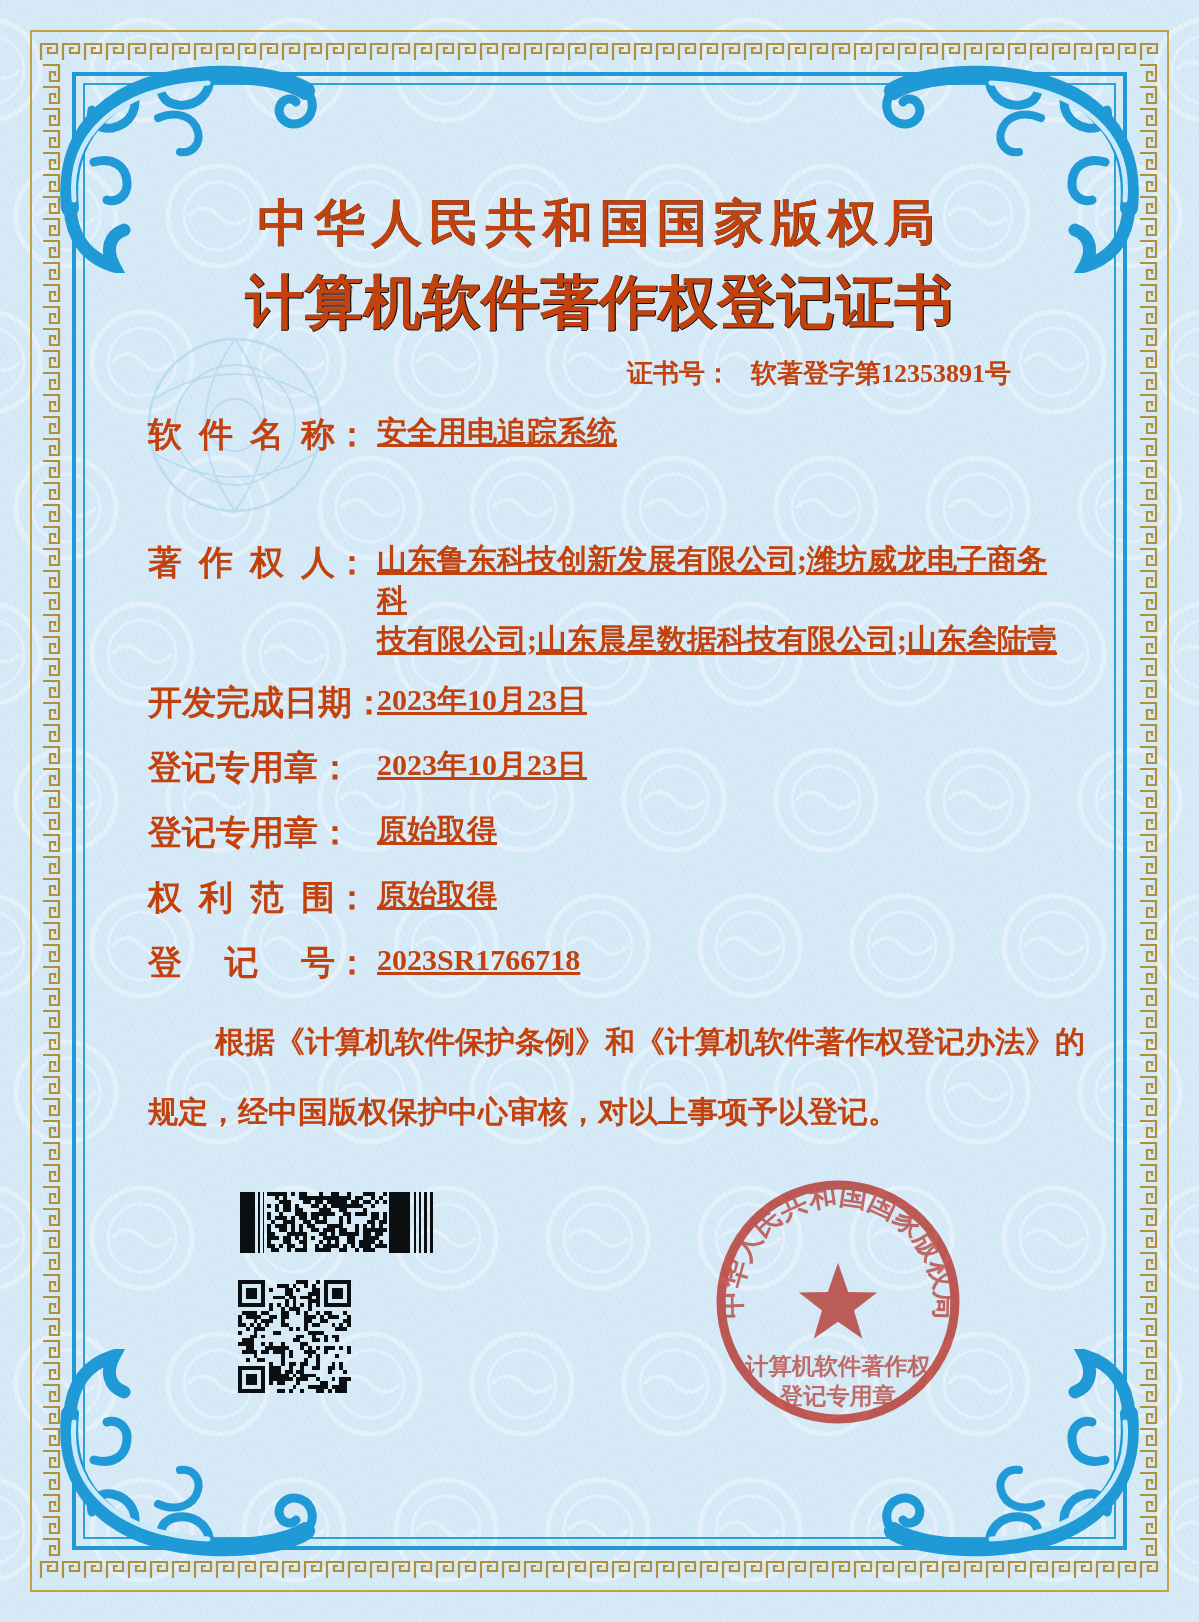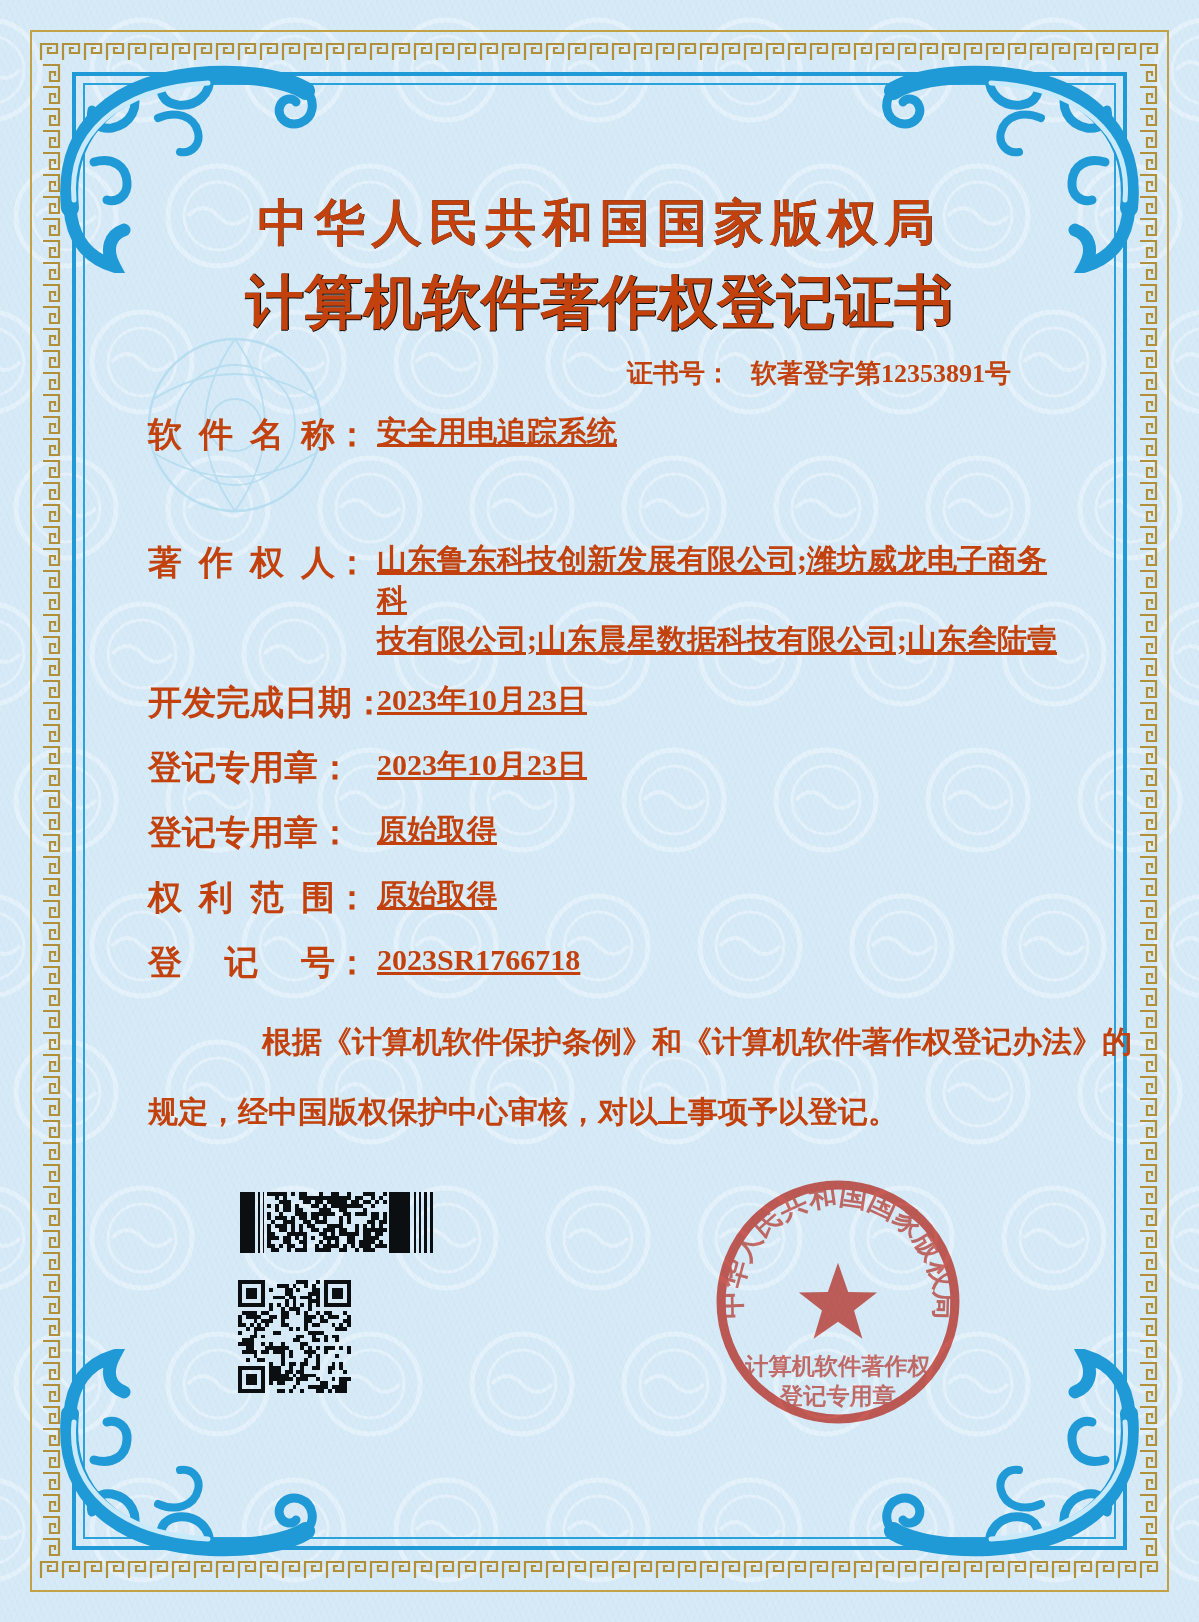--- a/index.html
+++ b/index.html
@@ -19,21 +19,21 @@
   .subtitle{position:absolute;left:0;right:0;top:264px;text-align:center;font-size:58px;font-weight:bold;
          letter-spacing:1px;text-shadow:1.2px 0 0 #111, 0 .6px 0 #111;}
   .certno{position:absolute;top:356px;right:188px;font-size:26px;font-weight:bold;white-space:pre;}
   .certno .gap{display:inline-block;width:20px;}
   .row{position:absolute;left:0;right:0;}
   .lbl{position:absolute;left:148px;top:0;font-size:34px;font-weight:bold;white-space:pre;}
   .val{position:absolute;left:377px;top:0;width:690px;font-size:30px;font-weight:bold;}
   .vline{display:block;line-height:40px;text-decoration:underline;}
   .version{letter-spacing:6px;}
   .stmt{position:absolute;font-size:30px;font-weight:bold;white-space:pre;}
-  .stmt1{left:215px;top:1022px;margin-left:47px;}
+  .stmt1{left:215px;top:1022px;}
   .stmt2{left:148px;top:1092px;}
   .codebox{position:absolute;}
   .sealbox{position:absolute;left:712px;top:1176px;width:252px;height:252px;
            mix-blend-mode:multiply;opacity:.93;}
   .datebox{position:absolute;left:702px;top:1416px;width:272px;text-align:center;
            font-size:34px;font-weight:bold;letter-spacing:2px;}
 </style>
 </head>
 <body>
 

